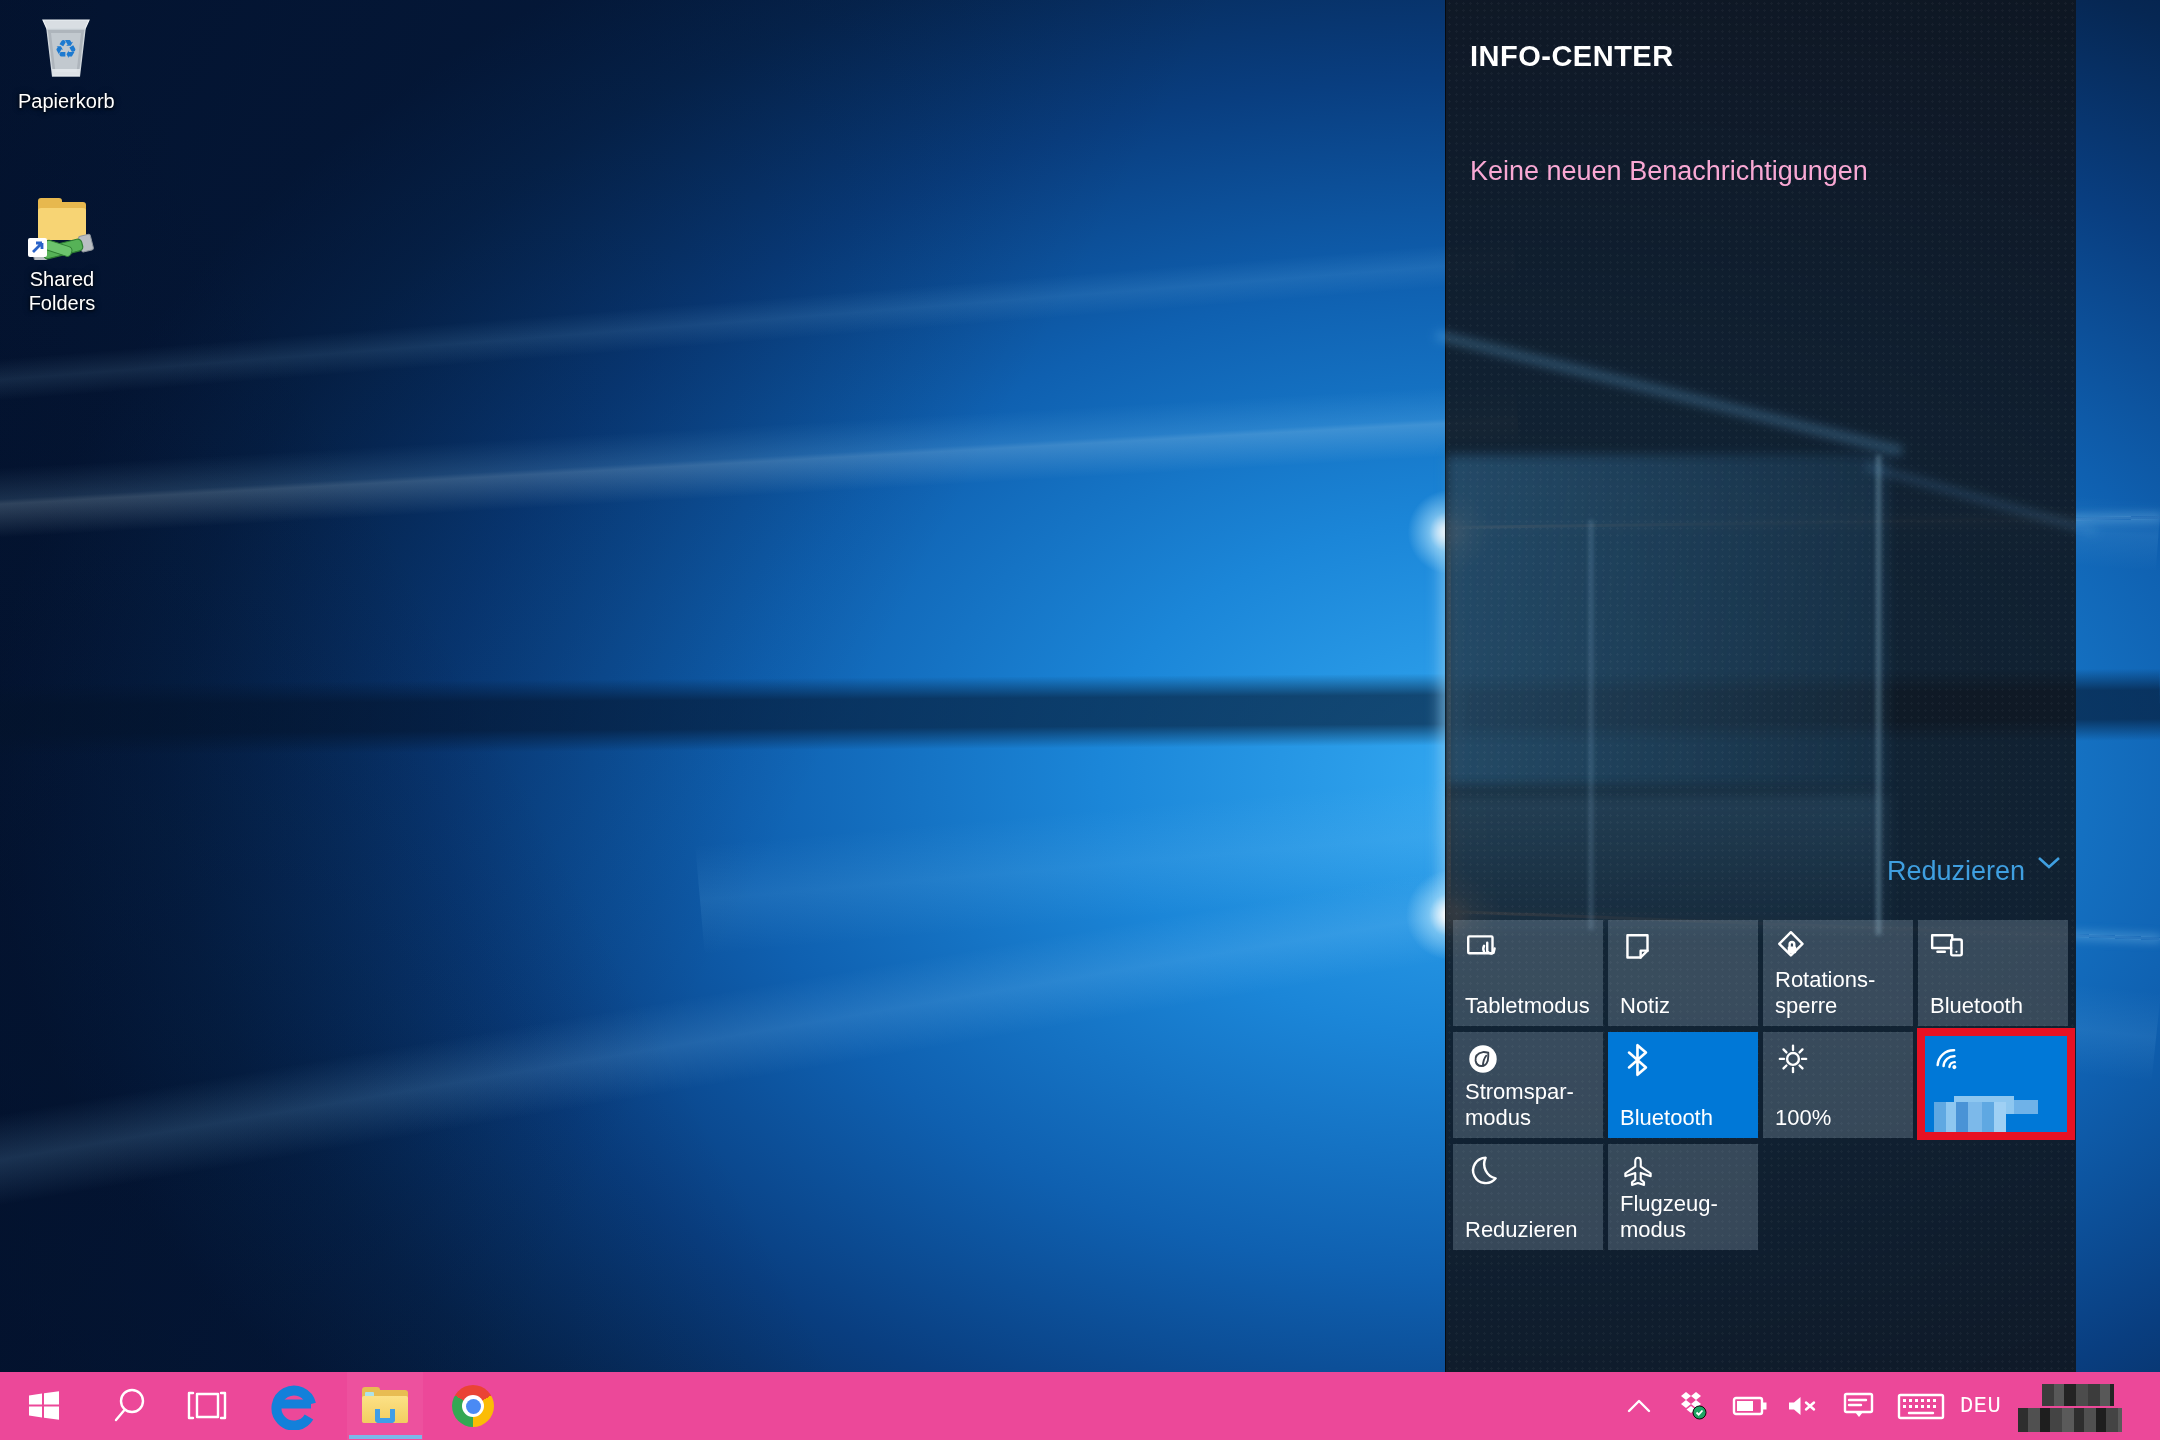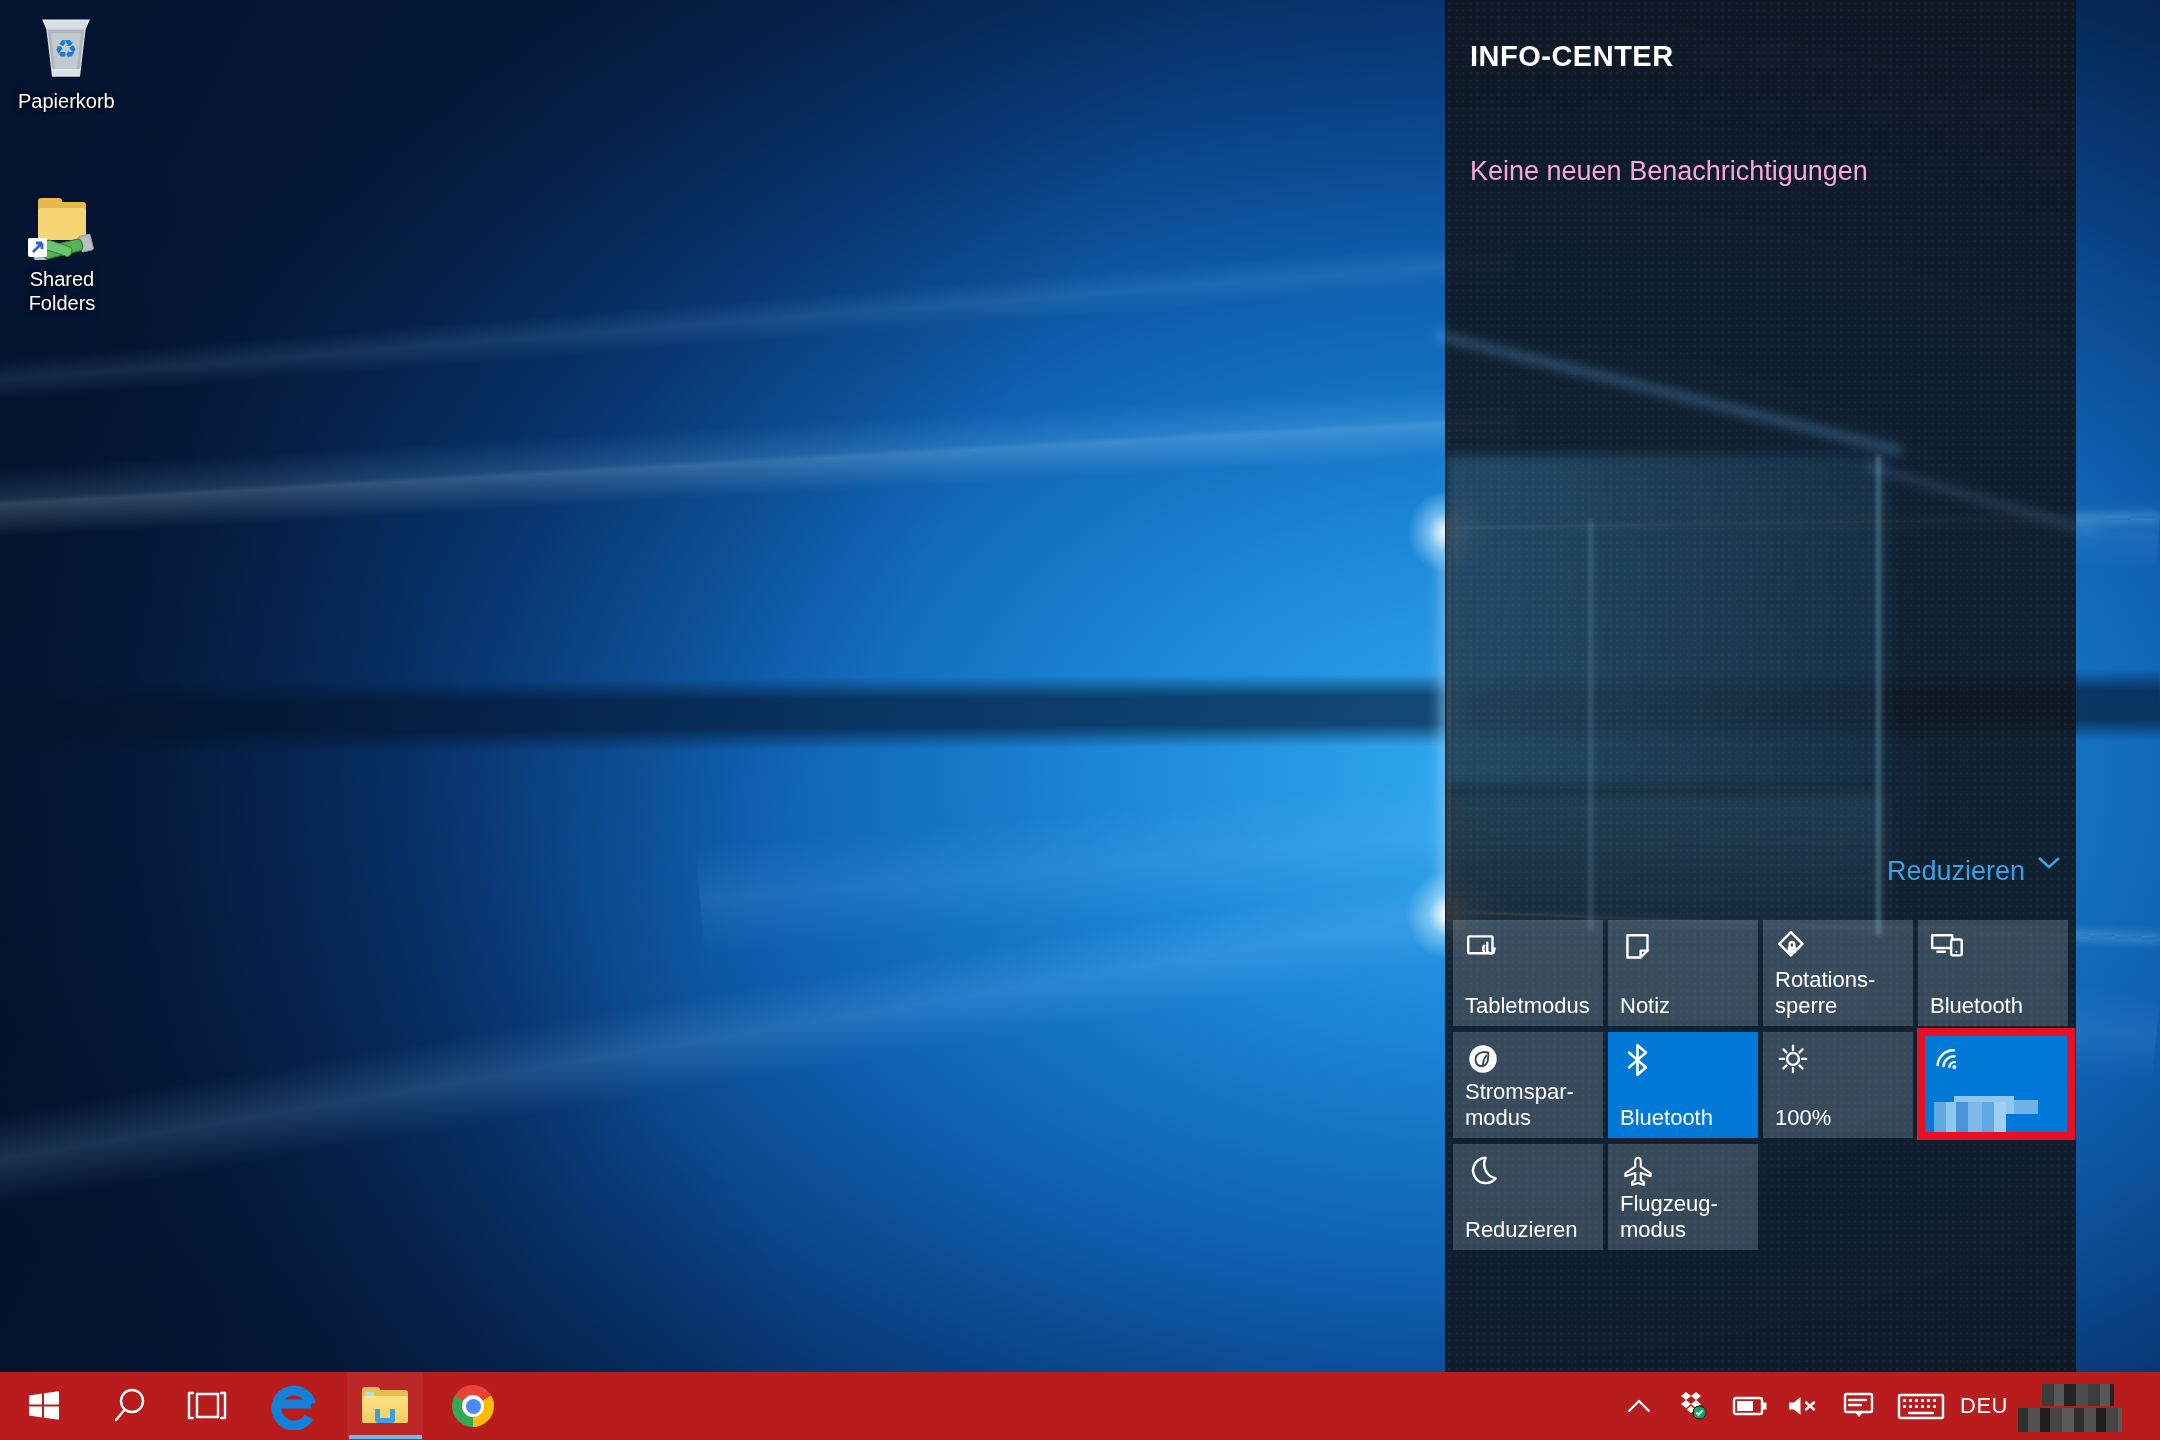--- a/index.html
+++ b/index.html
@@ -78,21 +78,21 @@
   .blob{display:none;}
   .blob.shown{display:block;position:absolute;left:16px;top:70px;width:72px;height:30px;
      background:
        linear-gradient(90deg,#5fa8e2 0 12px,#8ec7f0 12px 22px,#4a93d6 22px 34px,#7cb9ea 34px 48px,#5fa8e2 48px 60px,#9fd0f4 60px 72px);
      box-shadow:14px -12px 0 -6px #8ec7f0, 40px -10px 0 -8px #6fb2e8;}
   .hl{display:none;}
   .hl.shown{display:block;position:absolute;left:471px;top:1028px;width:158px;height:112px;
      border:8px solid #e81123;z-index:6;pointer-events:none;}
 
   
-  .taskbar{position:absolute;left:0;top:1372px;width:2160px;height:68px;background:#b91c1c;color:#fff;}
+  .taskbar{position:absolute;left:0;top:1372px;width:2160px;height:68px;background:#ec4899;color:#fff;font-family:Liberation Mono, monospace;}
   .tbtn{position:absolute;top:0;height:68px;display:flex;align-items:center;justify-content:center;cursor:pointer;}
   .runbg{position:absolute;left:347px;top:0;width:76px;height:68px;background:rgba(255,255,255,.05);display:none;}
   .runbg.running{display:block;}
   .underline{position:absolute;left:349px;top:63px;width:73px;height:4px;background:#7ab8e8;display:none;}
   .underline.running{display:block;}
   .tico{stroke:#fff;fill:none;stroke-width:2.4;stroke-linecap:round;stroke-linejoin:round;}
   .deu{position:absolute;left:1960px;top:0;height:68px;display:flex;align-items:center;
        font-size:22px;letter-spacing:.5px;cursor:pointer;}
   .pix{position:absolute;image-rendering:pixelated;cursor:default;}
   .pix1{left:2042px;top:1384px;width:72px;height:22px;

